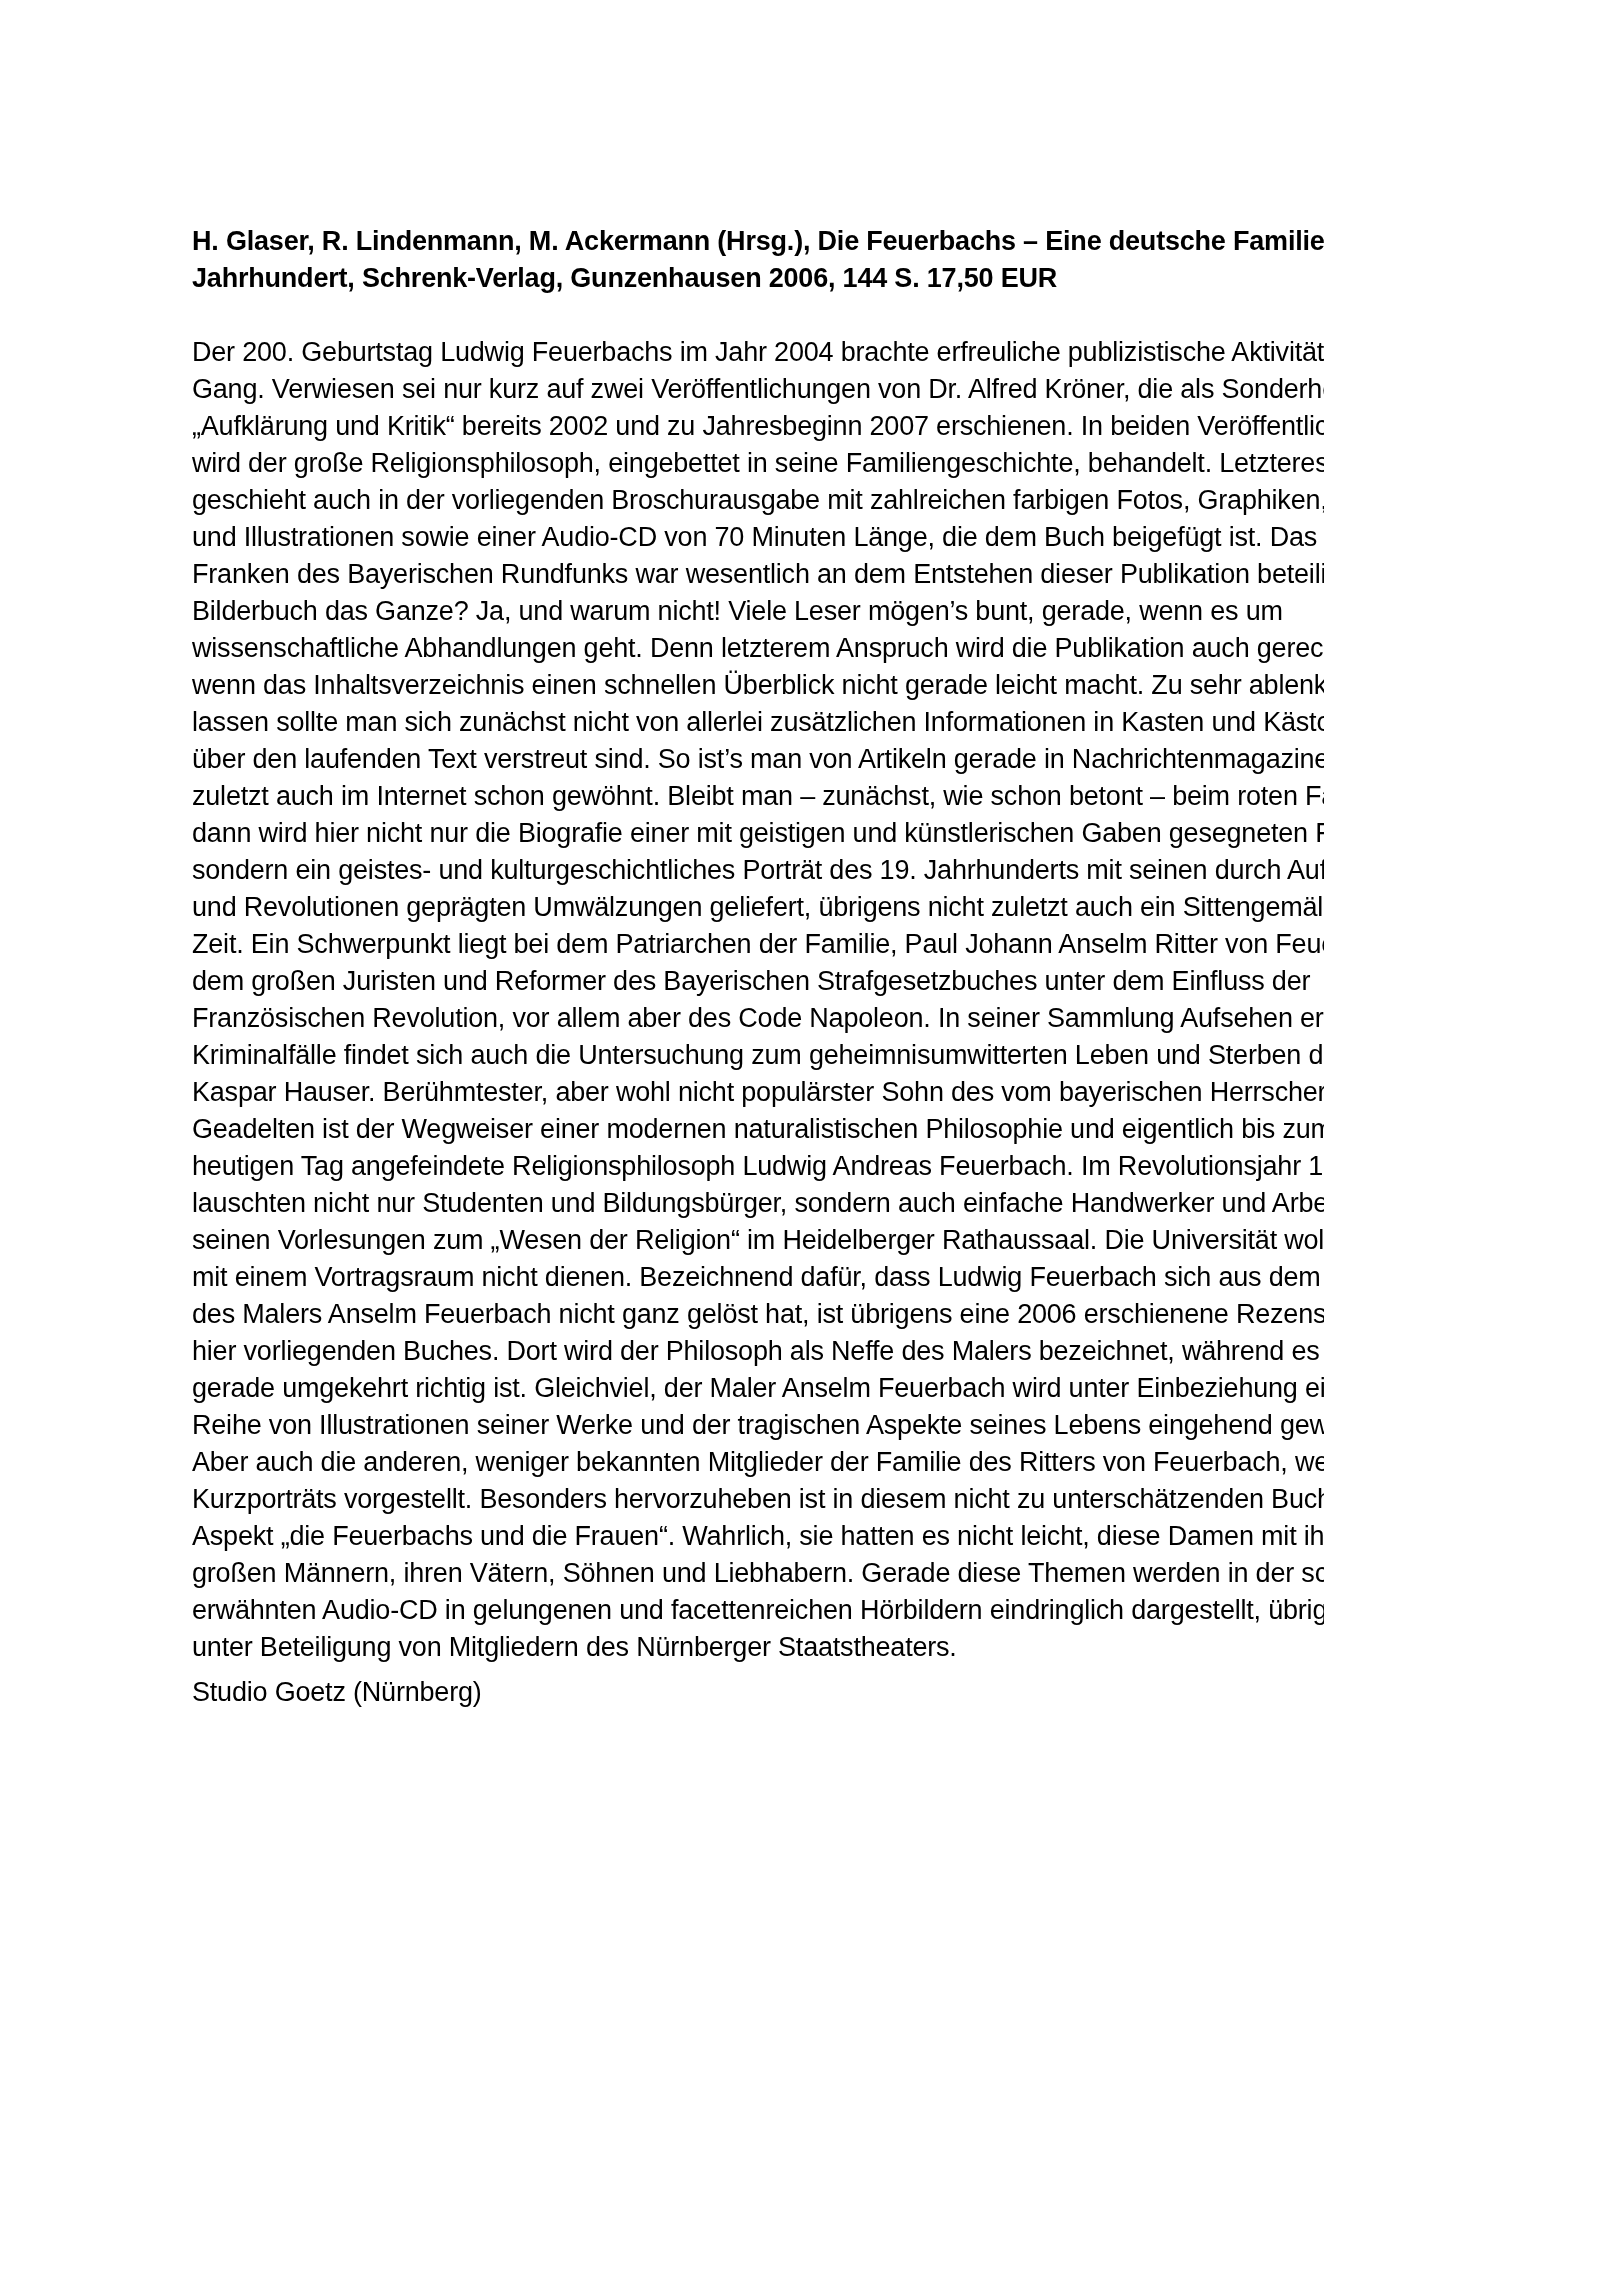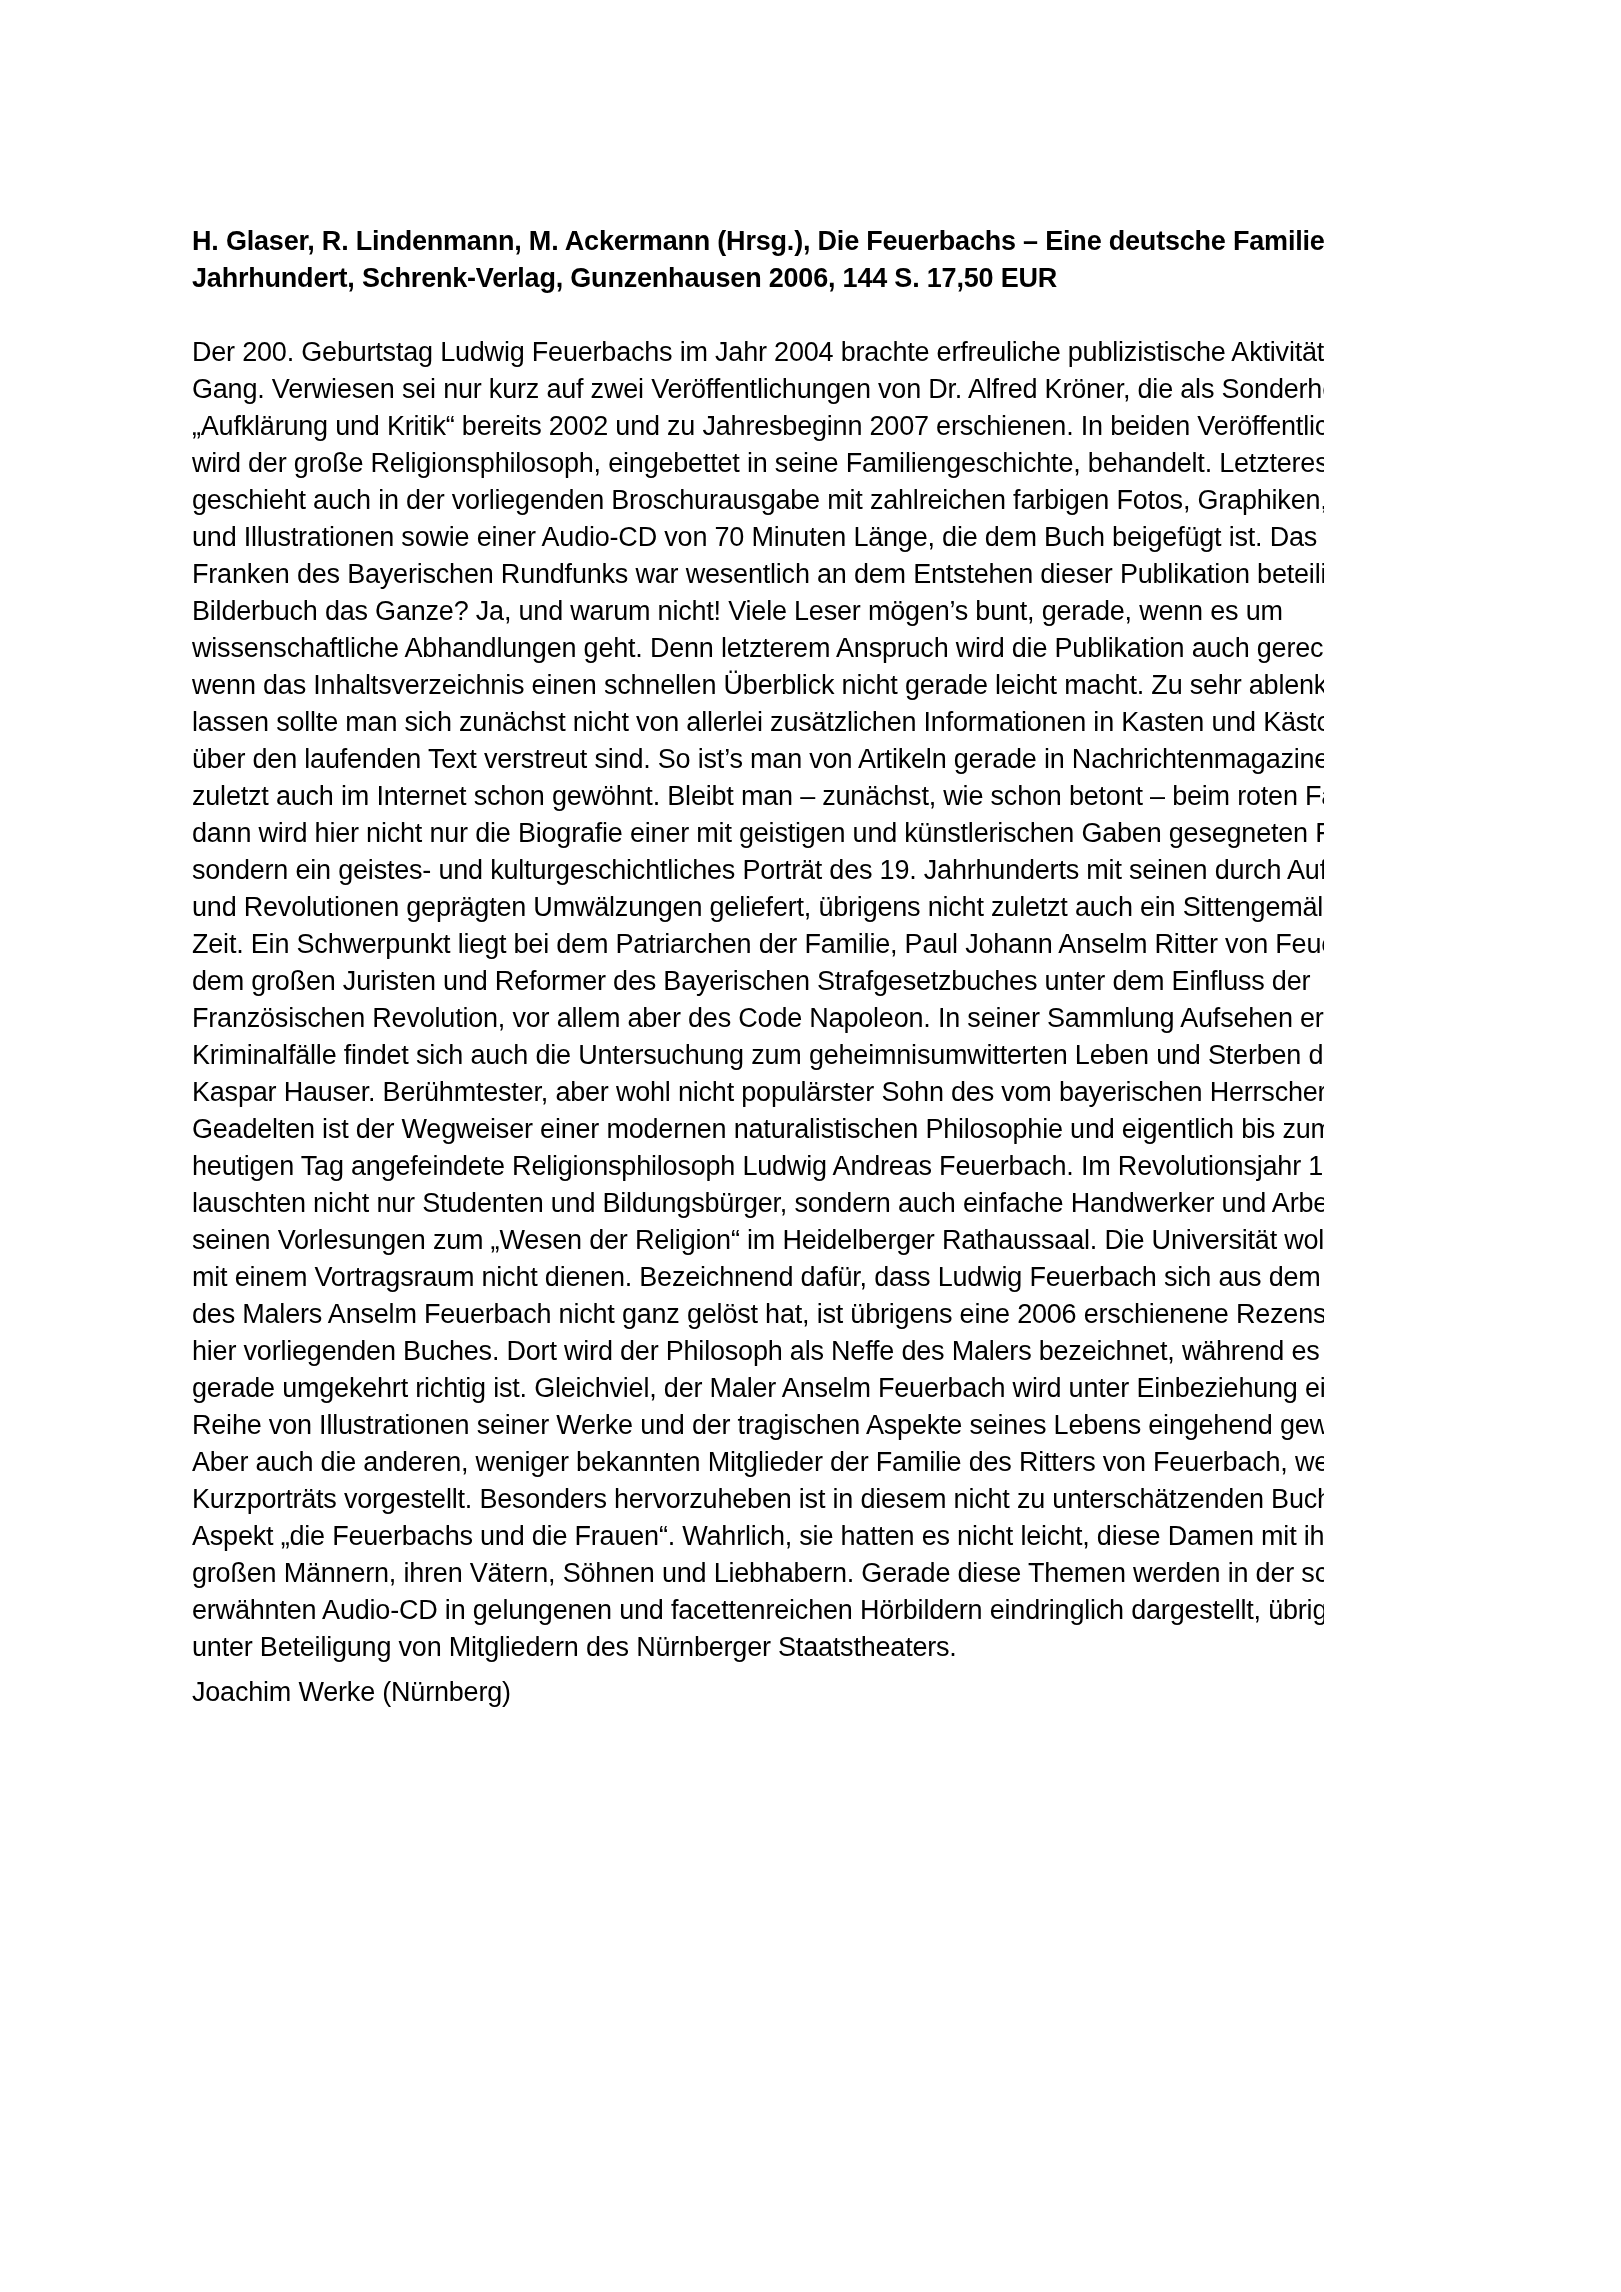--- a/index.html
+++ b/index.html
@@ -49,16 +49,16 @@
     margin-top: 0;
   }
 </style>
 </head>
 <body>
 
 <div class="page">
   <div class="content">
     <p class="heading">H. Glaser, R. Lindenmann, M. Ackermann (Hrsg.), Die Feuerbachs – Eine deutsche Familie im 19. Jahrhundert, Schrenk-Verlag, Gunzenhausen 2006, 144 S. 17,50 EUR</p>
     <p class="body-text">Der 200. Geburtstag Ludwig Feuerbachs im Jahr 2004 brachte erfreuliche publizistische Aktivitäten in Gang. Verwiesen sei nur kurz auf zwei Veröffentlichungen von Dr. Alfred Kröner, die als Sonderhefte von „Aufklärung und Kritik“ bereits 2002 und zu Jahresbeginn 2007 erschienen. In beiden Veröffentlichungen wird der große Religionsphilosoph, eingebettet in seine Familiengeschichte, behandelt. Letzteres geschieht auch in der vorliegenden Broschurausgabe mit zahlreichen farbigen Fotos, Graphiken, Plänen und Illustrationen sowie einer Audio-CD von 70 Minuten Länge, die dem Buch beigefügt ist. Das Studio Franken des Bayerischen Rundfunks war wesentlich an dem Entstehen dieser Publikation beteiligt. Ein Bilderbuch das Ganze? Ja, und warum nicht! Viele Leser mögen’s bunt, gerade, wenn es um wissenschaftliche Abhandlungen geht. Denn letzterem Anspruch wird die Publikation auch gerecht, selbst wenn das Inhaltsverzeichnis einen schnellen Überblick nicht gerade leicht macht. Zu sehr ablenken lassen sollte man sich zunächst nicht von allerlei zusätzlichen Informationen in Kasten und Kästchen, die über den laufenden Text verstreut sind. So ist’s man von Artikeln gerade in Nachrichtenmagazinen, nicht zuletzt auch im Internet schon gewöhnt. Bleibt man – zunächst, wie schon betont – beim roten Faden, dann wird hier nicht nur die Biografie einer mit geistigen und künstlerischen Gaben gesegneten Familie, sondern ein geistes- und kulturgeschichtliches Porträt des 19. Jahrhunderts mit seinen durch Aufklärung und Revolutionen geprägten Umwälzungen geliefert, übrigens nicht zuletzt auch ein Sittengemälde dieser Zeit. Ein Schwerpunkt liegt bei dem Patriarchen der Familie, Paul Johann Anselm Ritter von Feuerbach, dem großen Juristen und Reformer des Bayerischen Strafgesetzbuches unter dem Einfluss der Französischen Revolution, vor allem aber des Code Napoleon. In seiner Sammlung Aufsehen erregender Kriminalfälle findet sich auch die Untersuchung zum geheimnisumwitterten Leben und Sterben des Kaspar Hauser. Berühmtester, aber wohl nicht populärster Sohn des vom bayerischen Herrscher Geadelten ist der Wegweiser einer modernen naturalistischen Philosophie und eigentlich bis zum heutigen Tag angefeindete Religionsphilosoph Ludwig Andreas Feuerbach. Im Revolutionsjahr 1848 lauschten nicht nur Studenten und Bildungsbürger, sondern auch einfache Handwerker und Arbeiter seinen Vorlesungen zum „Wesen der Religion“ im Heidelberger Rathaussaal. Die Universität wollte ihm mit einem Vortragsraum nicht dienen. Bezeichnend dafür, dass Ludwig Feuerbach sich aus dem Schatten des Malers Anselm Feuerbach nicht ganz gelöst hat, ist übrigens eine 2006 erschienene Rezension des hier vorliegenden Buches. Dort wird der Philosoph als Neffe des Malers bezeichnet, während es doch gerade umgekehrt richtig ist. Gleichviel, der Maler Anselm Feuerbach wird unter Einbeziehung einer Reihe von Illustrationen seiner Werke und der tragischen Aspekte seines Lebens eingehend gewürdigt. Aber auch die anderen, weniger bekannten Mitglieder der Familie des Ritters von Feuerbach, werden in Kurzporträts vorgestellt. Besonders hervorzuheben ist in diesem nicht zu unterschätzenden Buch der Aspekt „die Feuerbachs und die Frauen“. Wahrlich, sie hatten es nicht leicht, diese Damen mit ihren großen Männern, ihren Vätern, Söhnen und Liebhabern. Gerade diese Themen werden in der schon erwähnten Audio-CD in gelungenen und facettenreichen Hörbildern eindringlich dargestellt, übrigens unter Beteiligung von Mitgliedern des Nürnberger Staatstheaters.</p>
-    <p class="author">Joachim Werke (Nürnberg)</p>
+    <p class="author">Studio Goetz (Nürnberg)</p>
   </div>
 </div>
 
 
 </body></html>

